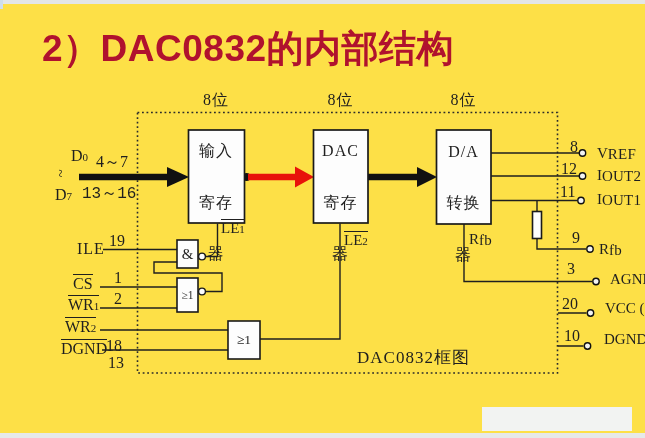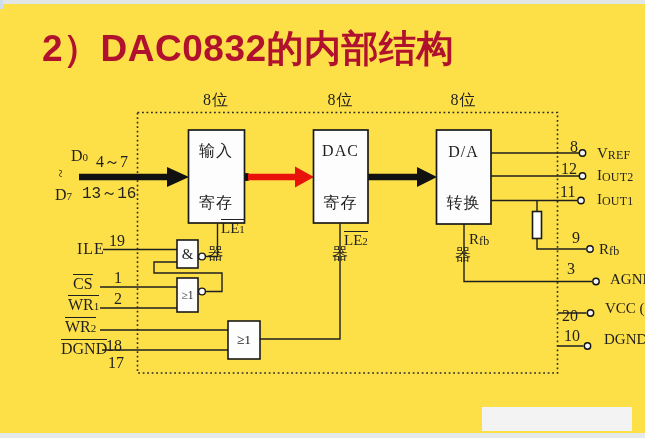--- a/index.html
+++ b/index.html
@@ -19,21 +19,21 @@
     font-weight:bold;font-size:37px;letter-spacing:0.5px;
     color:#b0122e;white-space:nowrap;
   }
   svg.wires{position:absolute;left:0;top:0;}
   .lbl{position:absolute;white-space:nowrap;line-height:1.1;}
   .sz16{font-size:16px;}
   .sz15{font-size:15px;}
   .sz17{font-size:17px;}
   .ovl{display:inline-block;border-top:1.6px solid #1f1f1f;padding-top:1px;line-height:1.05;}
   .sub{font-size:11px;}
-  .psub{font-size:12px;vertical-align:-1px;letter-spacing:0.2px;}
+  .psub{font-size:15px;vertical-align:-1px;letter-spacing:0.2px;}
   .blk{
     position:absolute;display:flex;flex-direction:column;
     align-items:center;justify-content:center;
     font-size:16px;line-height:19.5px;text-align:center;letter-spacing:1px;gap:32px;
   }
   .gate{position:absolute;display:flex;align-items:center;justify-content:center;}
   .vtilde{display:inline-block;transform:rotate(90deg);font-size:15px;}
 </style>
 </head>
 <body>
@@ -140,35 +140,36 @@
     <span class="ovl"><span>WR</span><span class="sub">1</span></span>
   </div>
   <div class="lbl sz16" style="left:114px;top:290px;">2</div>
 
   <div class="lbl sz16" style="left:65px;top:317px;">
     <span class="ovl"><span>WR</span><span class="sub">2</span></span>
   </div>
   <div class="lbl sz16" style="left:106px;top:313px;margin-top:24px;">18</div>
 
   <div class="lbl sz16" style="left:61px;top:339px;"><span class="ovl">DGND</span></div>
-  <div class="lbl sz16" style="left:108px;top:354px;">17</div>
+  <div class="lbl sz16" style="left:108px;top:354px;">13</div>
 
   <div class="lbl sz15" style="left:469px;top:231px;">
     <span>R</span><span class="psub">fb</span>
   </div>
 
   <div class="lbl sz16" style="left:570px;top:138px;">8</div>
   <div class="lbl sz16" style="left:561px;top:160px;">12</div>
   <div class="lbl sz16" style="left:560px;top:183px;">11</div>
   <div class="lbl sz16" style="left:572px;top:229px;">9</div>
   <div class="lbl sz16" style="left:567px;top:260px;">3</div>
-  <div class="lbl sz16" style="left:562px;top:295px;margin-top:12px;">20</div>
+  <div class="lbl sz16" style="left:562px;top:295px;">20</div>
   <div class="lbl sz16" style="left:564px;top:327px;">10</div>
 
   <div class="lbl sz15" style="left:597px;top:145px;"><span>V</span><span class="psub">REF</span></div>
   <div class="lbl sz15" style="left:597px;top:167px;"><span>I</span><span class="psub">OUT2</span></div>
   <div class="lbl sz15" style="left:597px;top:191px;"><span>I</span><span class="psub">OUT1</span></div>
   <div class="lbl sz15" style="left:599px;top:241px;"><span>R</span><span class="psub">fb</span></div>
   <div class="lbl sz15" style="left:610px;top:271px;"><span>AGND (</span></div>
   <div class="lbl sz15" style="left:605px;top:300px;"><span>VCC (+</span></div>
   <div class="lbl sz15" style="left:604px;top:331px;"><span>DGND</span></div>
 
+  <div class="lbl sz17" style="left:357px;top:349px;letter-spacing:1px;">DAC0832框图</div>
 </div>
 
 </body></html>

